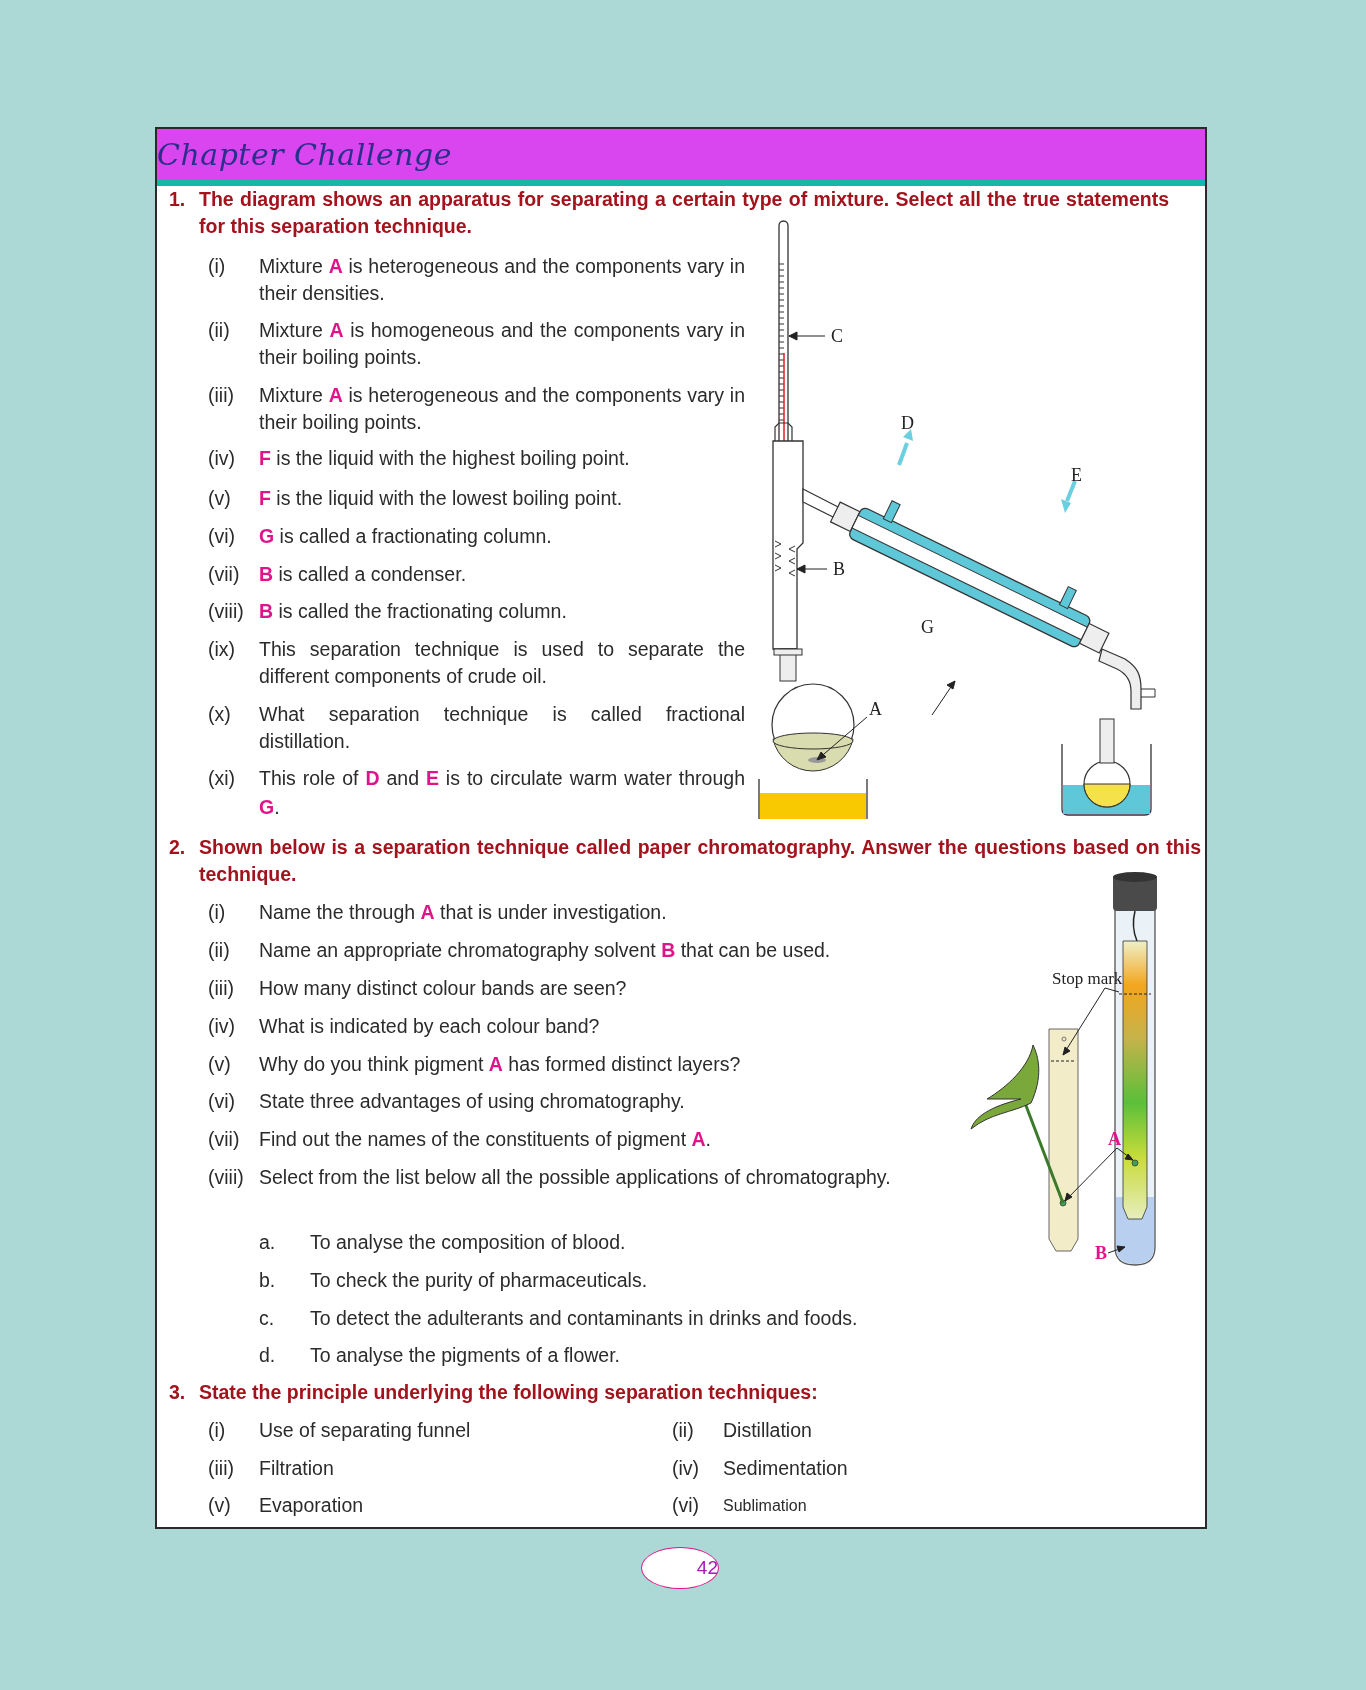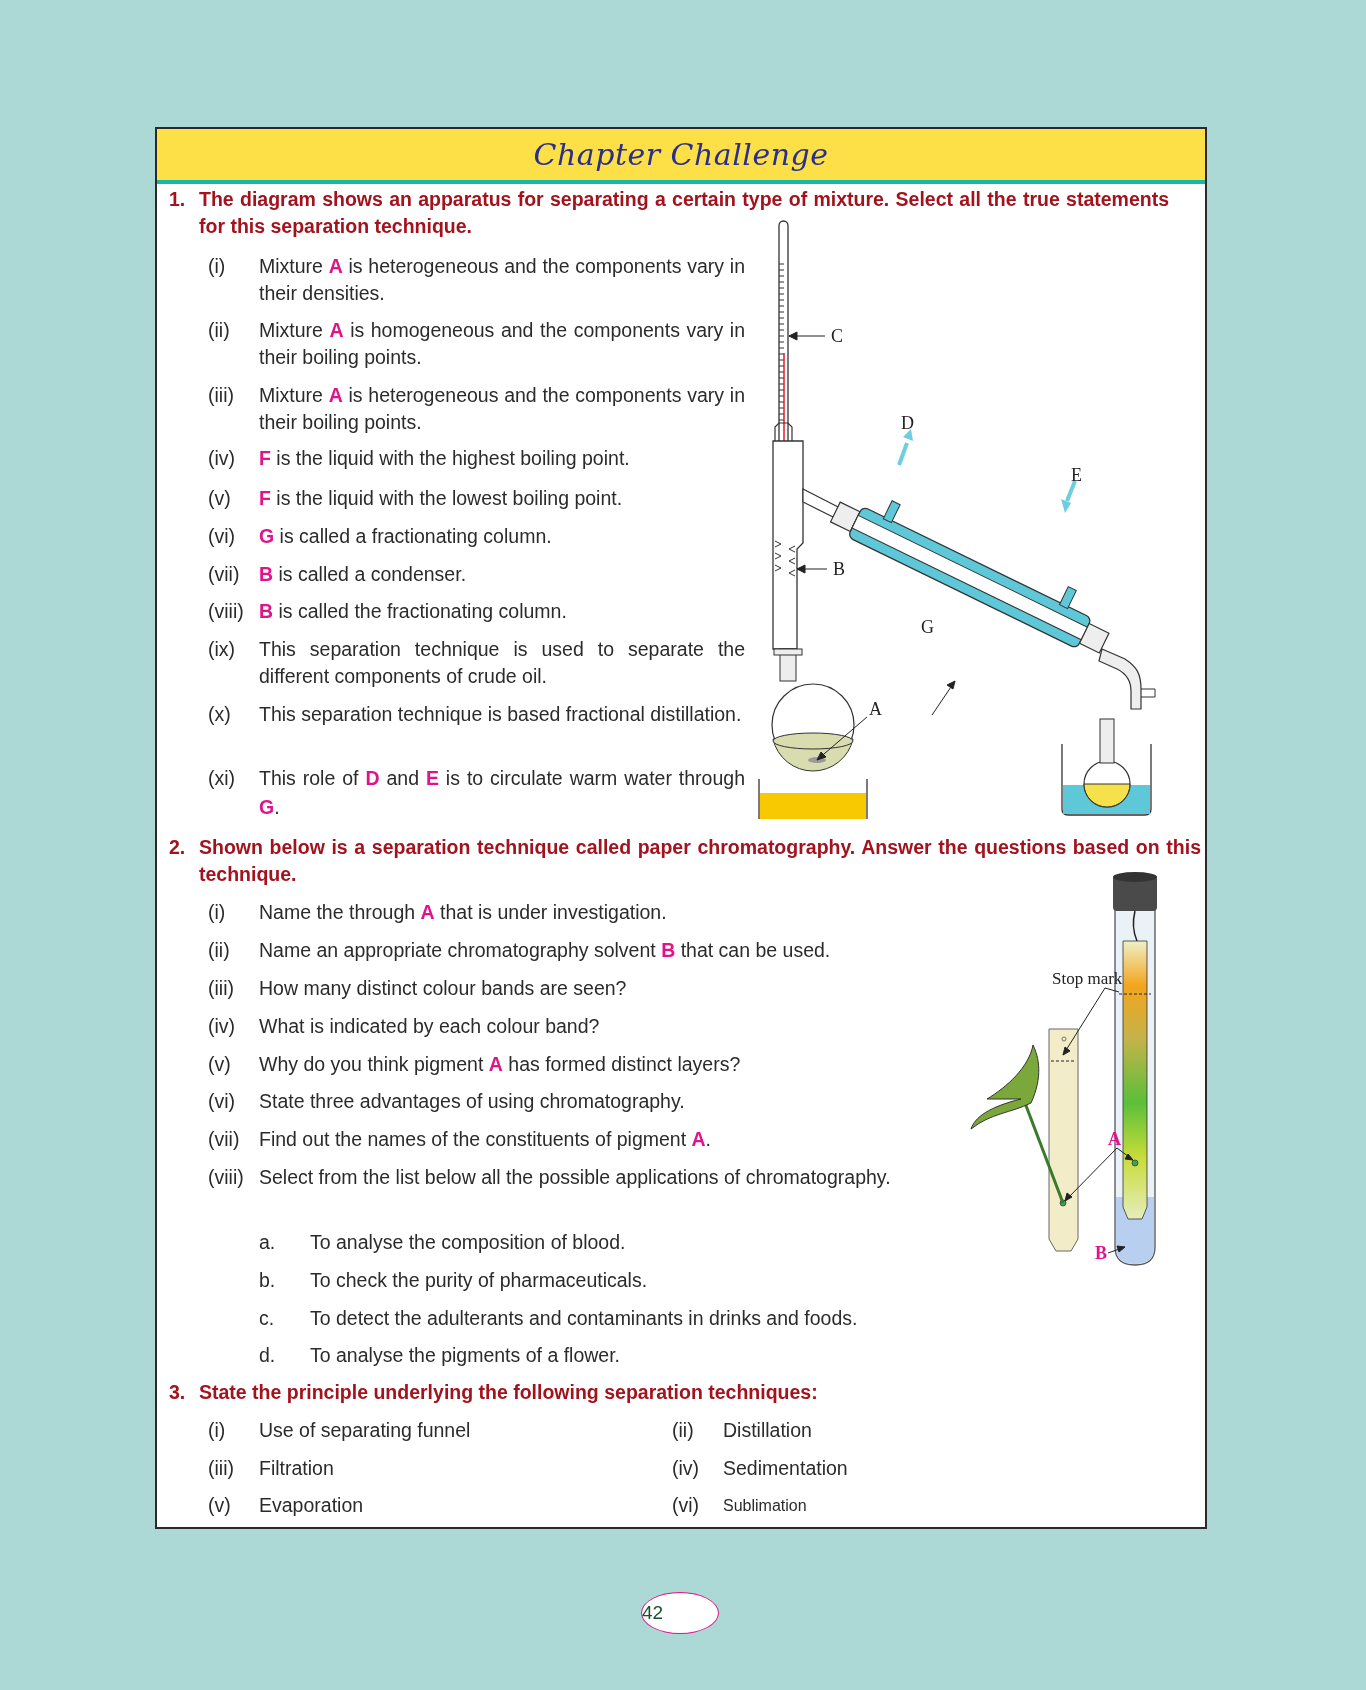--- a/index.html
+++ b/index.html
@@ -6,22 +6,22 @@
   body {
     width:1366px; height:1690px; background:#acd9d6; position:relative; overflow:hidden;
     font-family:"Liberation Sans", sans-serif;
   }
   .page {
     position:absolute; left:155px; top:127px; width:1052px; height:1402px;
     background:#ffffff; border:2px solid #2a2a2a; box-sizing:border-box;
   }
   .title-band {
     position:absolute; left:0; top:0; right:0; height:51px;
-    background:#fde047; border-bottom:4px solid #14b8a6;
-    display:flex; align-items:center; justify-content:center;
+    background:#d946ef; border-bottom:6px solid #14b8a6;
+    display:flex; align-items:center; 
   }
   .title-band span {
     font-family:"DejaVu Serif", serif; font-style:italic; font-size:30px; color:#2a2f8c;
     letter-spacing:0.5px;
   }
   .q-head {
     position:absolute; left:12px; color:#a3131d; font-weight:bold; font-size:19.5px; line-height:27px;
   }
   .q-head .num { position:absolute; left:0; top:0; }
   .q-head .txt { display:block; margin-left:30px; text-align:justify; }
@@ -29,24 +29,24 @@
     position:absolute; color:#2b2b2b; font-size:19.5px; line-height:27px;
   }
   .item .lbl { position:absolute; left:0; top:0; }
   .item .txt { display:block; margin-left:51px; text-align:justify; }
   .hl { color:#e0138a; font-weight:bold; }
   .sub .lbl { position:absolute; left:0; }
   .sub .txt { margin-left:51px; }
   .diagram { position:absolute; }
   .diag-label { font-family:"Liberation Serif", serif; font-size:18px; fill:#222; }
   .page-num {
-    position:absolute; left:641px; top:1592px; width:76px; height:40px;
+    position:absolute; left:641px; top:1547px; width:76px; height:40px;
     border:1.5px solid #e0138a; border-radius:50%; background:#ffffff;
-    display:flex; align-items:center; justify-content:flex-start;
-    font-size:19px; color:#14532d;
+    display:flex; align-items:center; justify-content:flex-end;
+    font-size:19px; color:#a21caf;
   }
 </style>
 </head>
 <body>
 
 <div class="page">
   <div class="title-band">
     <span>Chapter Challenge</span>
   </div>
 
@@ -86,21 +86,21 @@
   <div class="item" style="left:51px; top:469px; width:560px;">
     <span class="lbl">(viii)</span>
     <span class="txt"><span class="hl">B</span><span> is called the fractionating column.</span></span>
   </div>
   <div class="item" style="left:51px; top:507px; width:537px;">
     <span class="lbl">(ix)</span>
     <span class="txt">This separation technique is used to separate the different components of crude oil.</span>
   </div>
   <div class="item" style="left:51px; top:572px; width:537px;">
     <span class="lbl">(x)</span>
-    <span class="txt">This separation technique is based fractional distillation.</span>
+    <span class="txt">What separation technique is called fractional distillation.</span>
   </div>
   <div class="item" style="left:51px; top:635px; width:537px; line-height:29px;">
     <span class="lbl">(xi)</span>
     <span class="txt"><span>This role of </span><span class="hl">D</span><span> and </span><span class="hl">E</span><span> is to circulate warm water through </span><span class="hl">G</span><span>.</span></span>
   </div>
 
   <svg class="diagram" style="left:600px; top:90px;" width="445" height="600" viewBox="0 0 445 600">
 
     <g>
       <rect x="22" y="2" width="9" height="290" rx="4.5" fill="#fff" stroke="#333" stroke-width="1.3"></rect>

